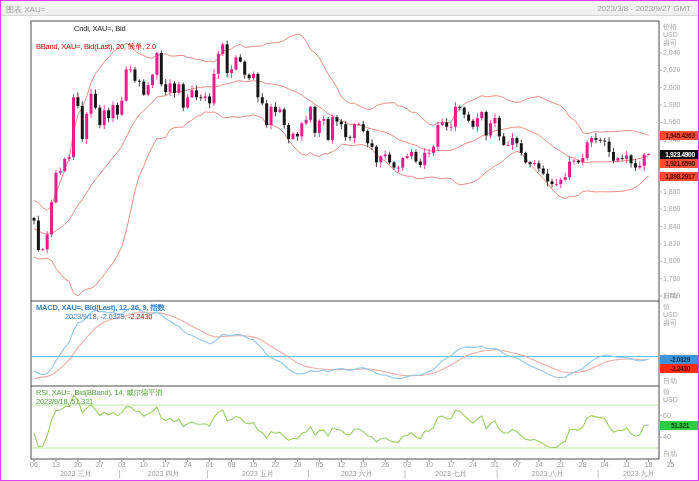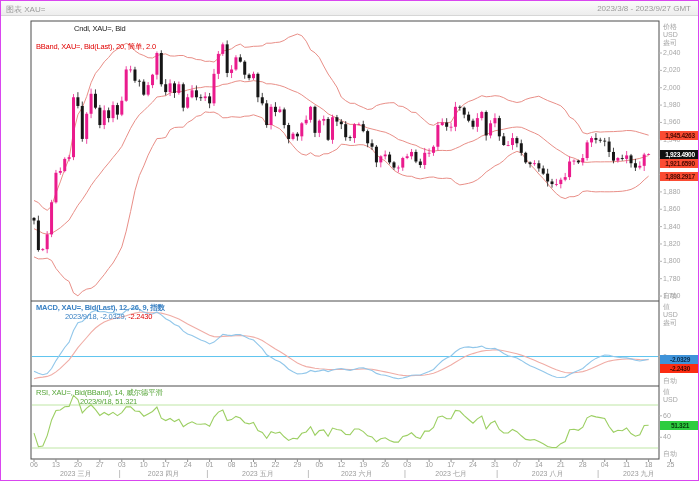--- a/index.html
+++ b/index.html
@@ -394,21 +394,21 @@
       <line x1="496.145" y1="469" x2="496.145" y2="477" stroke="#c0c0c0" stroke-width="1"></line>
       <line x1="597.115" y1="469" x2="597.115" y2="477" stroke="#c0c0c0" stroke-width="1"></line>
     </svg>
 
   <div id="labels">
       <div class="lg" style="left: 35px; top: 23px; margin-left: 38px;"><span style="color: rgb(26, 26, 26);">Cndl, XAU=, Bid</span></div>
       <div class="lg" style="left: 35px; top: 41px;"><span style="color: rgb(224, 0, 0);">BBand, XAU=, Bid(Last), 20, 简单, 2.0</span></div>
       <div class="lg" style="left: 35px; top: 302px; font-weight: bold;"><span style="color: rgb(59, 130, 196);">MACD, XAU=, Bid(Last), 12, 26, 9, 指数</span></div>
       <div class="lg" style="left: 35px; top: 311px;"><span style="color: rgb(59, 130, 196); padding-left: 29px;">2023/9/18, -2.0329, </span><span style="color: rgb(224, 0, 0);">-2.2430</span></div>
       <div class="lg" style="left: 35px; top: 387px;"><span style="color: rgb(87, 166, 57);">RSI, XAU=, Bid(BBand), 14, 威尔德平滑</span></div>
-      <div class="lg" style="left: 35px; top: 396px;"><span style="color: rgb(87, 166, 57); margin-left: 44px;">2023/9/18, 51.321</span></div>
+      <div class="lg" style="left: 35px; top: 396px;"><span style="color: rgb(87, 166, 57);">2023/9/18, 51.321</span></div>
       <div class="t" style="left: 662px; top: 22px;">价格</div>
       <div class="t" style="left: 662px; top: 30px;">USD</div>
       <div class="t" style="left: 662px; top: 38px;">盎司</div>
       <div class="t" style="left: 662px; top: 48px;">2,040</div>
       <div class="t" style="left: 662px; top: 65.36px;">2,020</div>
       <div class="t" style="left: 662px; top: 82.72px;">2,000</div>
       <div class="t" style="left: 662px; top: 100.08px;">1,980</div>
       <div class="t" style="left: 662px; top: 117.44px;">1,960</div>
       <div class="t" style="left: 662px; top: 134.8px;">1,940</div>
       <div class="t" style="left: 662px; top: 186.88px;">1,880</div>

